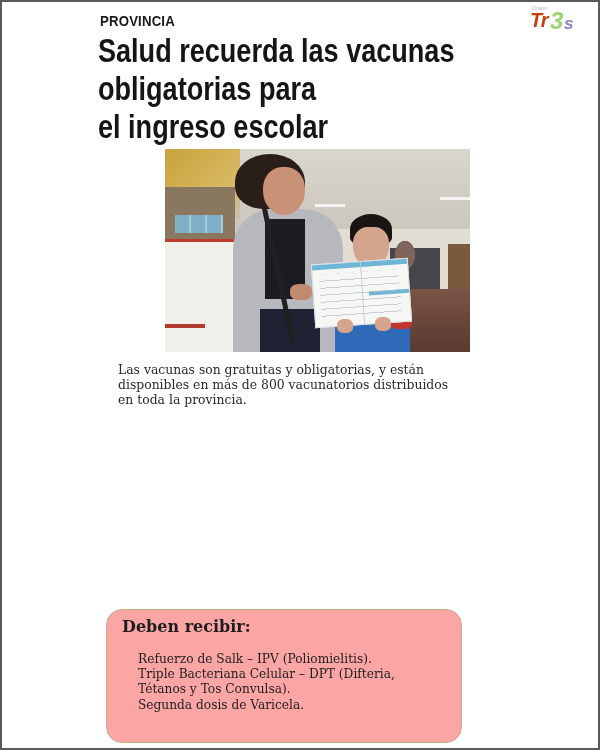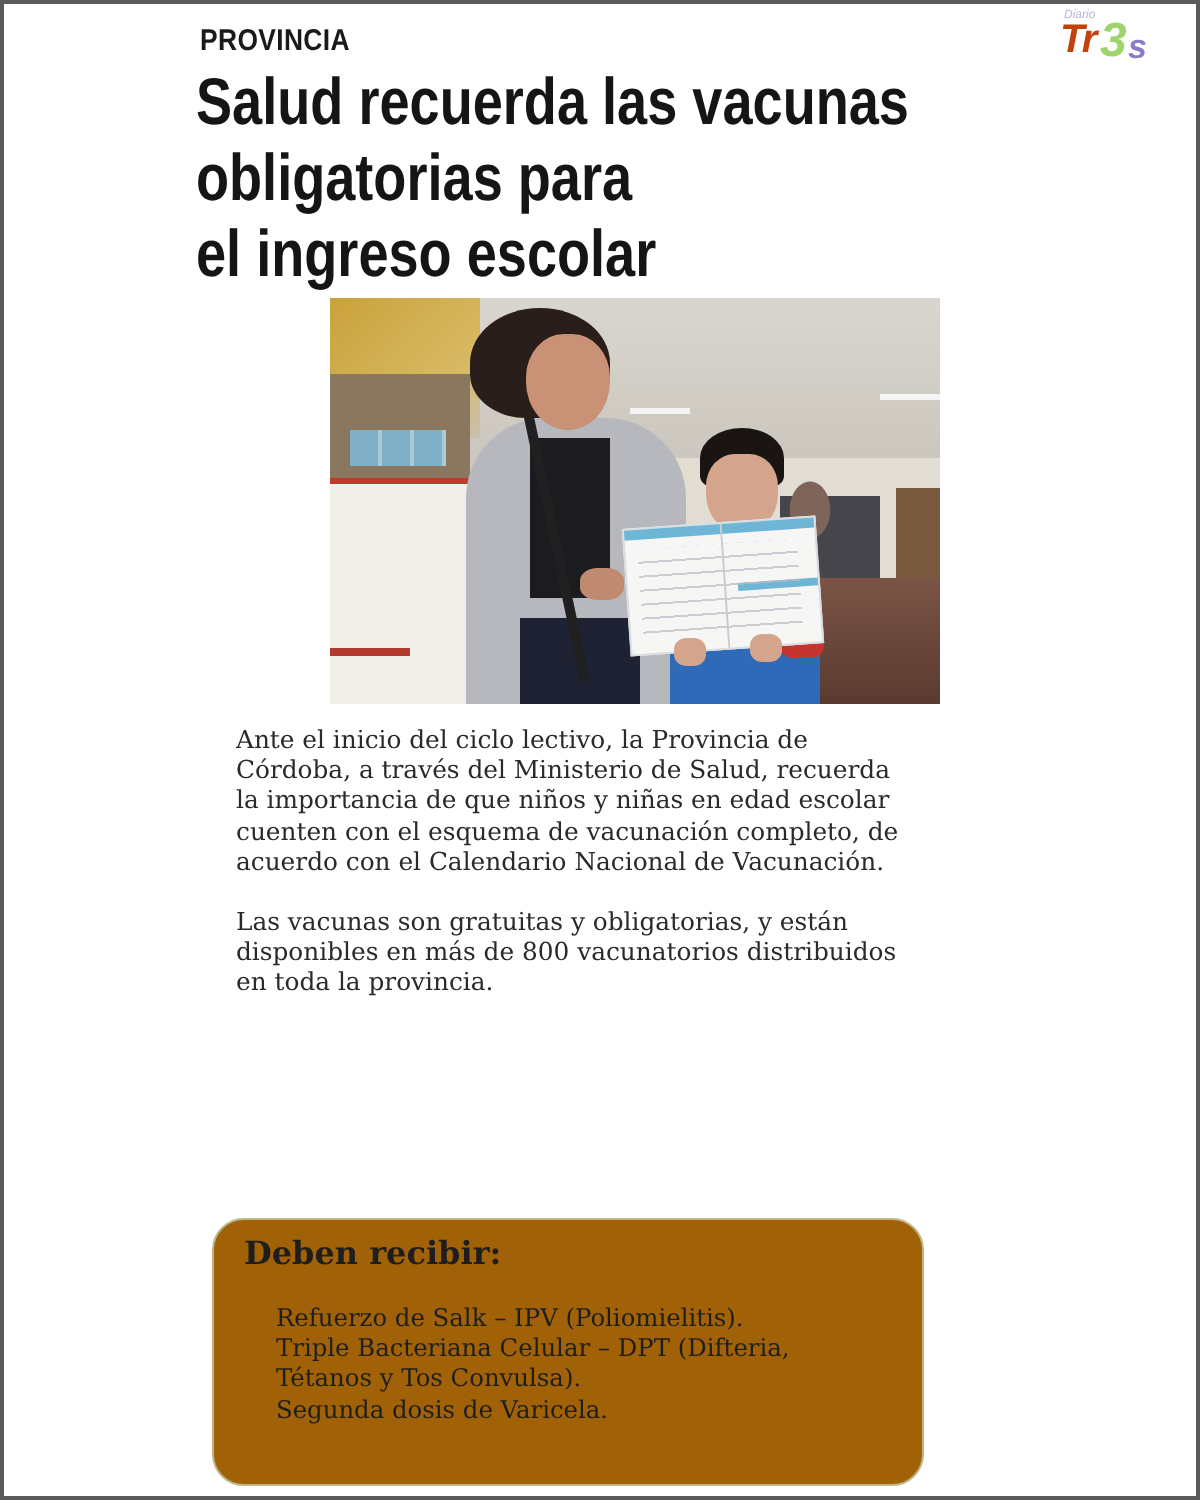--- a/index.html
+++ b/index.html
@@ -96,21 +96,21 @@
       position: absolute; left: 116px; top: 360px; width: 340px;
       font-family: "DejaVu Serif", serif;
       font-size: 12.4px; line-height: 15.2px;
       color: #2a2a2a;
     }
     .body-text p { margin: 0 0 14.5px 0; }
     .callout {
       position: absolute; left: 104px; top: 607px;
       width: 356px; height: 134px;
       box-sizing: border-box;
-      background: #a16207;
+      background: #fca5a5;
       border: 1px solid #bcb58a;
       border-radius: 16px;
       padding: 8px 10px 0 15px;
       font-family: "DejaVu Serif", serif;
       color: #1e1e1e;
     }
     .callout-title {
       font-weight: bold; font-size: 16px; line-height: 18px;
       margin: 0 0 0 0;
     }
@@ -165,21 +165,20 @@
       <div class="card-band2"></div>
       <div class="card-lines"></div>
       <div class="card-fold"></div>
     </div>
     <div class="hand-l"></div>
     <div class="hand-b1"></div>
     <div class="hand-b2"></div>
   </div>
 
   <div class="body-text">
-    <p>Ante el inicio del ciclo lectivo, la Provincia de Córdoba, a través del Ministerio de Salud, recuerda la importancia de que niños y niñas en edad escolar cuenten con el esquema de vacunación completo, de acuerdo con el Calendario Nacional de Vacunación.</p>
     <p>Las vacunas son gratuitas y obligatorias, y están disponibles en más de 800 vacunatorios distribuidos en toda la provincia.</p>
   </div>
 
   <div class="callout">
     <div class="callout-title">Deben recibir:</div>
     <ul class="callout-list">
       <li>Refuerzo de Salk – IPV (Poliomielitis).</li>
       <li>Triple Bacteriana Celular – DPT (Difteria, Tétanos y Tos Convulsa).</li>
       <li>Segunda dosis de Varicela.</li>
     </ul>

